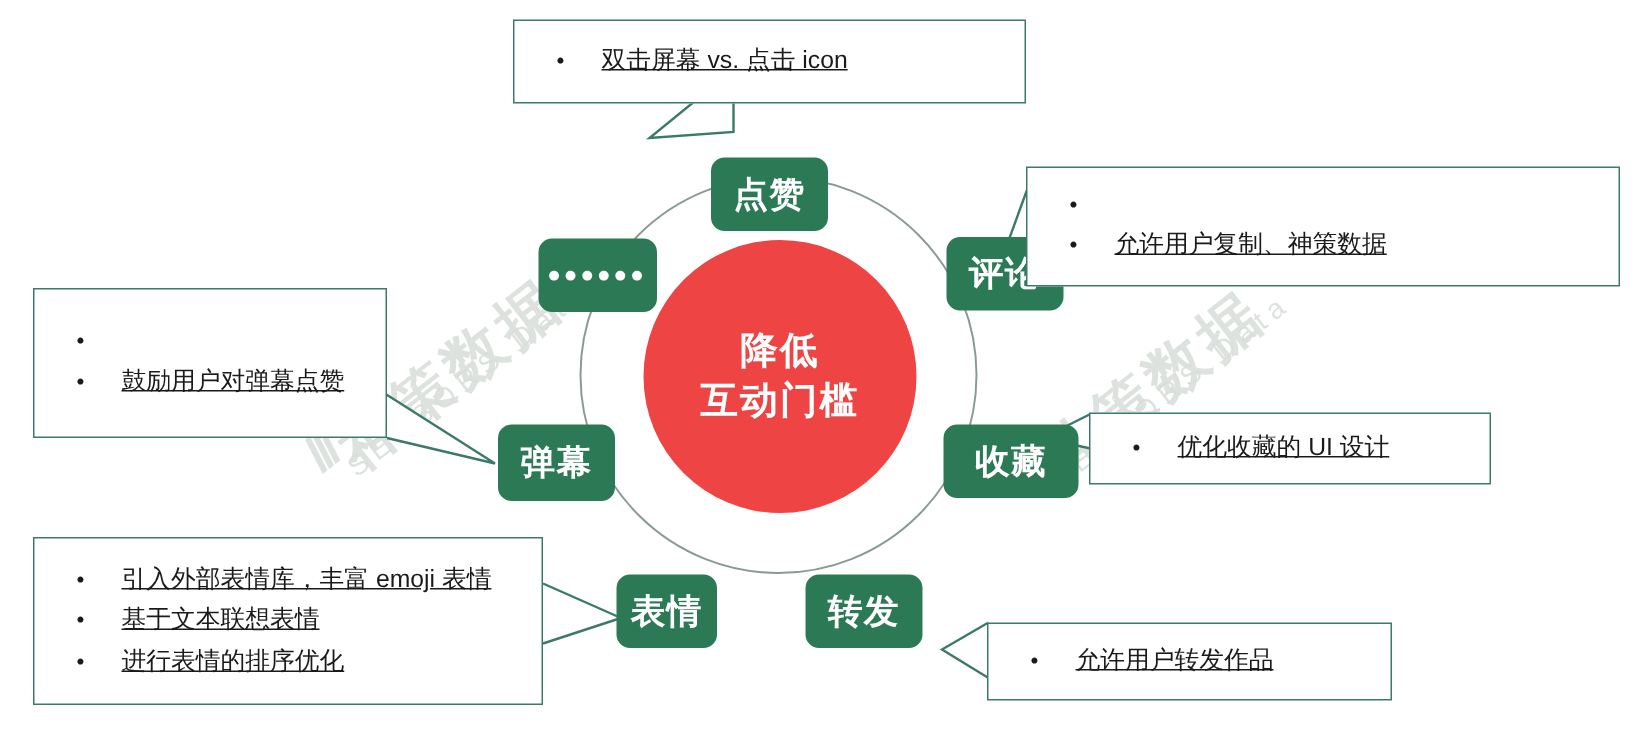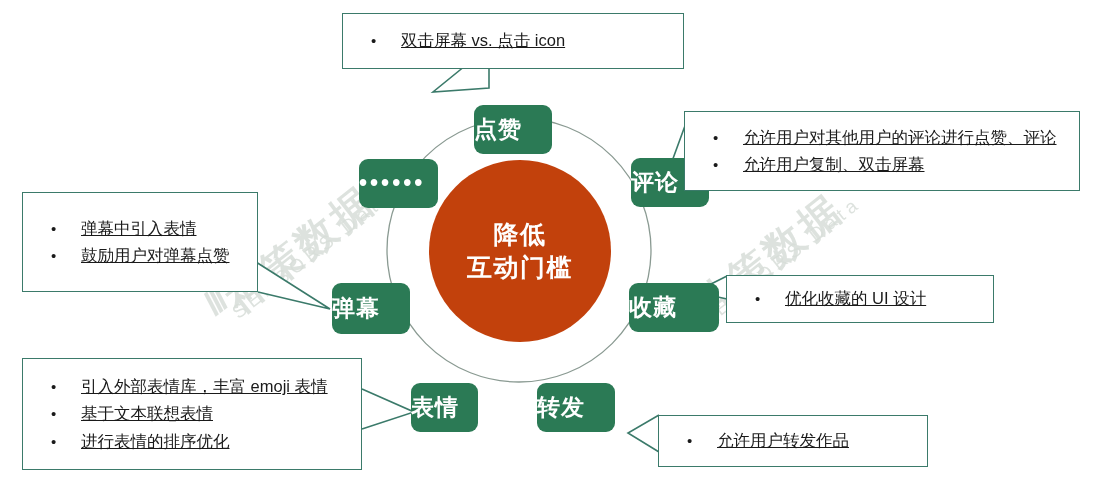--- a/index.html
+++ b/index.html
@@ -29,31 +29,31 @@
 
   
   svg.layer{position:absolute;left:0;top:0;width:1094px;height:500px;overflow:visible;}
 
   
   .node{
     position:absolute;
     background:#2b7a55;
     border-radius:9px;
     color:#ffffff;
-    display:flex;align-items:center;justify-content:flex-start;
+    display:flex;align-items:center;justify-content:center;
     font-size:23px;font-weight:700;letter-spacing:1px;
     box-sizing:border-box;
     z-index:4;
   }
   .node.dots{font-size:23px;letter-spacing:3px;}
 
   
   .hub{
     position:absolute;
-    background:#c2410c;
+    background:#ef4444;
     border-radius:50%;
     color:#ffffff;
     display:flex;flex-direction:column;align-items:center;justify-content:center;
     font-size:25px;font-weight:700;line-height:1.32;letter-spacing:1.5px;
     z-index:3;
     text-align:left;
   }
 
   
   .callout{
@@ -149,34 +149,32 @@
         <span class="bullet">•</span>
         <span class="txt">双击屏幕 vs. 点击 icon</span>
       </li>
     </ul>
   </div>
 
   <div class="callout" style="left:684px;top:111px;width:396px;height:80px;">
     <ul>
       <li>
         <span class="bullet">•</span>
-        <span class="txt">允许用户对其他用户的评论进行点赞、评论</span>
-      </li>
-      <li>
-        <span class="bullet">•</span>
-        <span class="txt">允许用户复制、双击屏幕</span>
+      </li>
+      <li>
+        <span class="bullet">•</span>
+        <span class="txt">允许用户复制、神策数据</span>
       </li>
     </ul>
   </div>
 
   <div class="callout" style="left:22px;top:192px;width:236px;height:100px;">
     <ul>
       <li>
         <span class="bullet">•</span>
-        <span class="txt">弹幕中引入表情</span>
       </li>
       <li>
         <span class="bullet">•</span>
         <span class="txt">鼓励用户对弹幕点赞</span>
       </li>
     </ul>
   </div>
 
   <div class="callout" style="left:726px;top:275px;width:268px;height:48px;">
     <ul>

